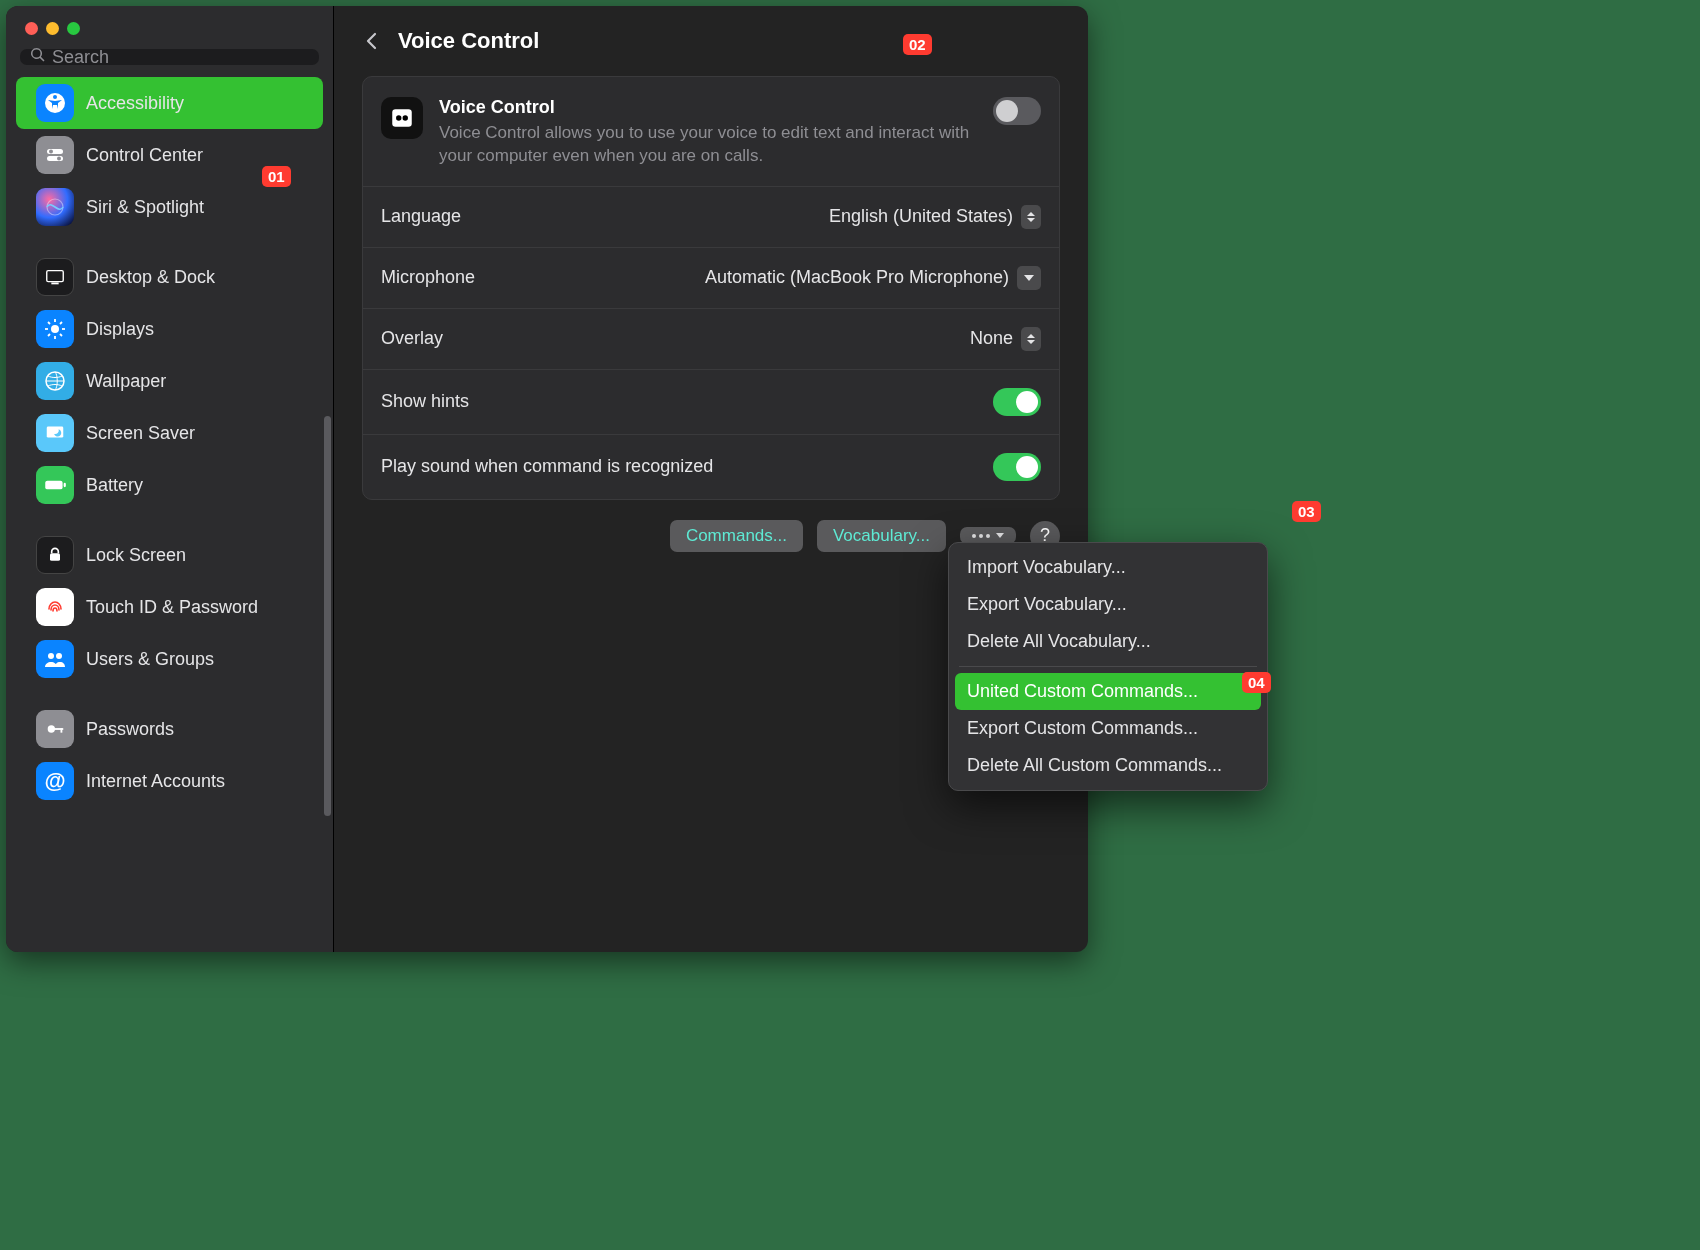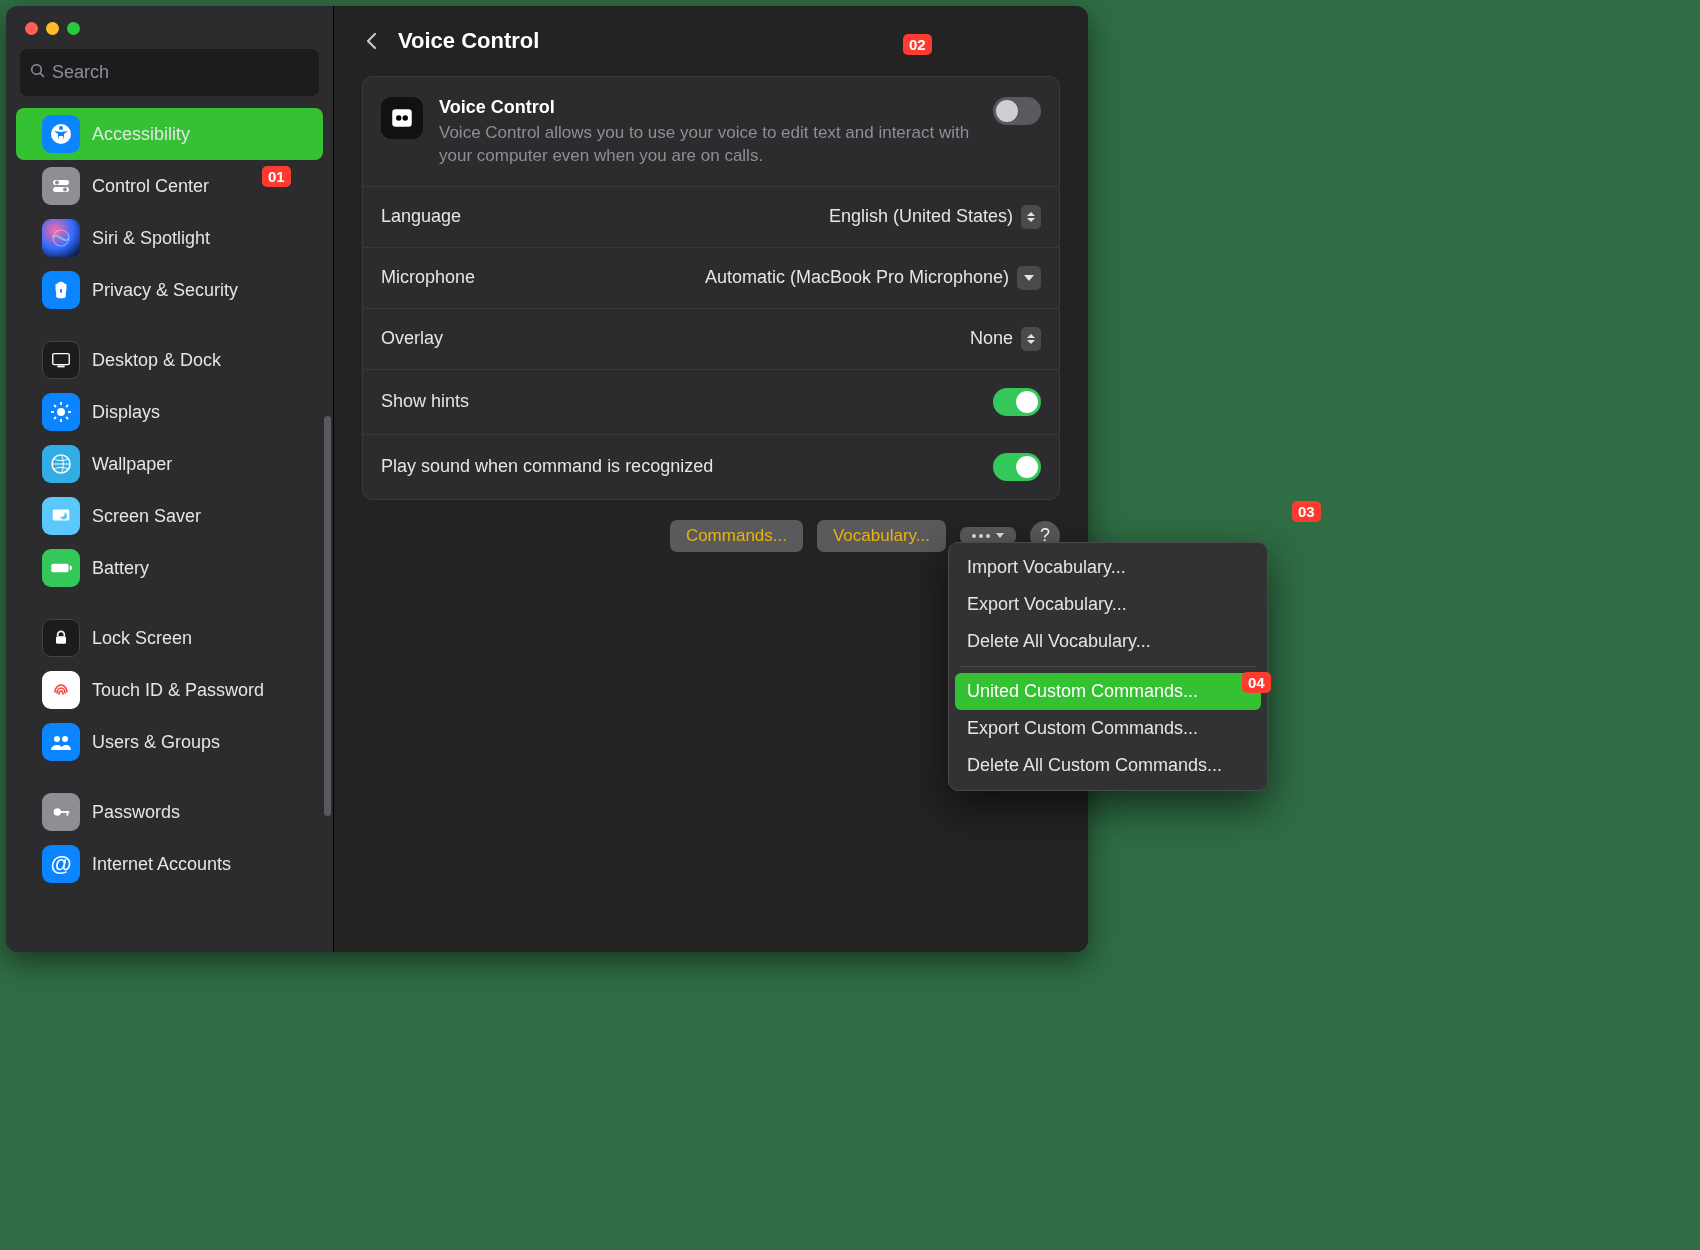--- a/index.html
+++ b/index.html
@@ -31,35 +31,35 @@
 .tl.red { background: #ff5f57; }
 .tl.yellow { background: #febc2e; }
 .tl.green { background: #28c840; }
 
 .search-wrap { padding: 14px 14px 8px; }
 .search {
   display: flex; align-items: center;
   background: #1c1c1e;
   border-radius: 7px;
   padding: 6px 10px;
-  height: 47px;
+  height: 16px;
 }
 .search svg { width: 16px; height: 16px; fill: #8e8e93; margin-right: 6px; }
 .search input {
   background: transparent; border: none; outline: none;
   color: #cfcfd1; font-size: 18px; width: 100%;
 }
 .search input::placeholder { color: #8e8e93; }
 
 .sblist { overflow-y: auto; padding: 0 10px 10px; }
 .sbgroup { margin-top: 4px; }
 .sbgroup + .sbgroup { margin-top: 18px; }
 .sbitem {
   display: flex; align-items: center;
-  padding: 7px 26px;
+  padding: 7px 20px;
   border-radius: 8px;
   cursor: default;
   position: relative;
 }
 .sbitem.selected { background: #34c132; }
 .sbicon {
   width: 38px; height: 38px;
   border-radius: 9px;
   margin-right: 12px;
   display: flex; align-items: center; justify-content: center;
@@ -159,21 +159,21 @@
   width:22px; height:22px; border-radius:50%; background:#fff;
 }
 
 .footer-row {
   display: flex; justify-content: flex-end; gap: 14px;
   margin-top: 20px;
   align-items: center;
 }
 .btn {
   background: #5a5a5c;
-  color: #eab308; font-size: 17px;
+  color: #5eead4; font-size: 17px;
   padding: 6px 16px;
   border-radius: 7px;
   cursor: default;
 }
 .btn.icon-only { padding: 6px 12px; display:flex; align-items:center; gap:6px; }
 .dots { display:flex; gap:3px; }
 .dots span { width:4px; height:4px; border-radius:50%; background:#e5e5e7; }
 .btn .sm-chev { border-left:4px solid transparent;border-right:4px solid transparent;border-top:5px solid #e5e5e7; }
 .help-btn {
   width: 30px; height: 30px; border-radius: 50%; background:#5a5a5c;
@@ -259,32 +259,20 @@
             <div class="sblabel">Control Center</div>
           </div>
           <div class="sbitem">
             <div class="sbicon ic-siri">
               <svg viewBox="0 0 24 24" width="24" height="24">
                 <circle cx="12" cy="12" r="8" fill="none" stroke="#fff" stroke-width="1.2" opacity=".4"></circle>
                 <path d="M4 12c4-8 12 8 16 0" stroke="#7cf" stroke-width="1.6" fill="none"></path>
               </svg>
             </div>
             <div class="sblabel">Siri &amp; Spotlight</div>
-          </div>
-          <div class="sbitem">
-            <div class="sbicon ic-privacy">
-              <svg viewBox="0 0 24 24" width="22" height="22">
-                <path d="M7 9h10v9a3 3 0 01-3 3H10a3 3 0 01-3-3V9zm5-6a4 4 0 014 4v2H8V7a4 4 0 014-4z" fill="#fff"></path>
-                <path d="M7 9h10v11H7z" fill="#fff"></path>
-                <path d="M4 8l8-5 8 5" fill="none"></path>
-                <path d="M12 3l-6 3v5c0 4 3 7 6 8 3-1 6-4 6-8V6l-6-3z" fill="#fff"></path>
-                <rect x="11" y="11" width="2" height="4" fill="#0a84ff"></rect>
-              </svg>
-            </div>
-            <div class="sblabel">Privacy &amp; Security</div>
           </div>
         </div>
         <div class="sbgroup">
           <div class="sbitem">
             <div class="sbicon ic-desktop">
               <svg viewBox="0 0 24 24" width="22" height="22">
                 <rect x="3" y="5" width="18" height="12" rx="1.5" fill="none" stroke="#fff" stroke-width="1.5"></rect>
                 <rect x="8" y="18" width="8" height="2" fill="#fff"></rect>
               </svg>
             </div>

